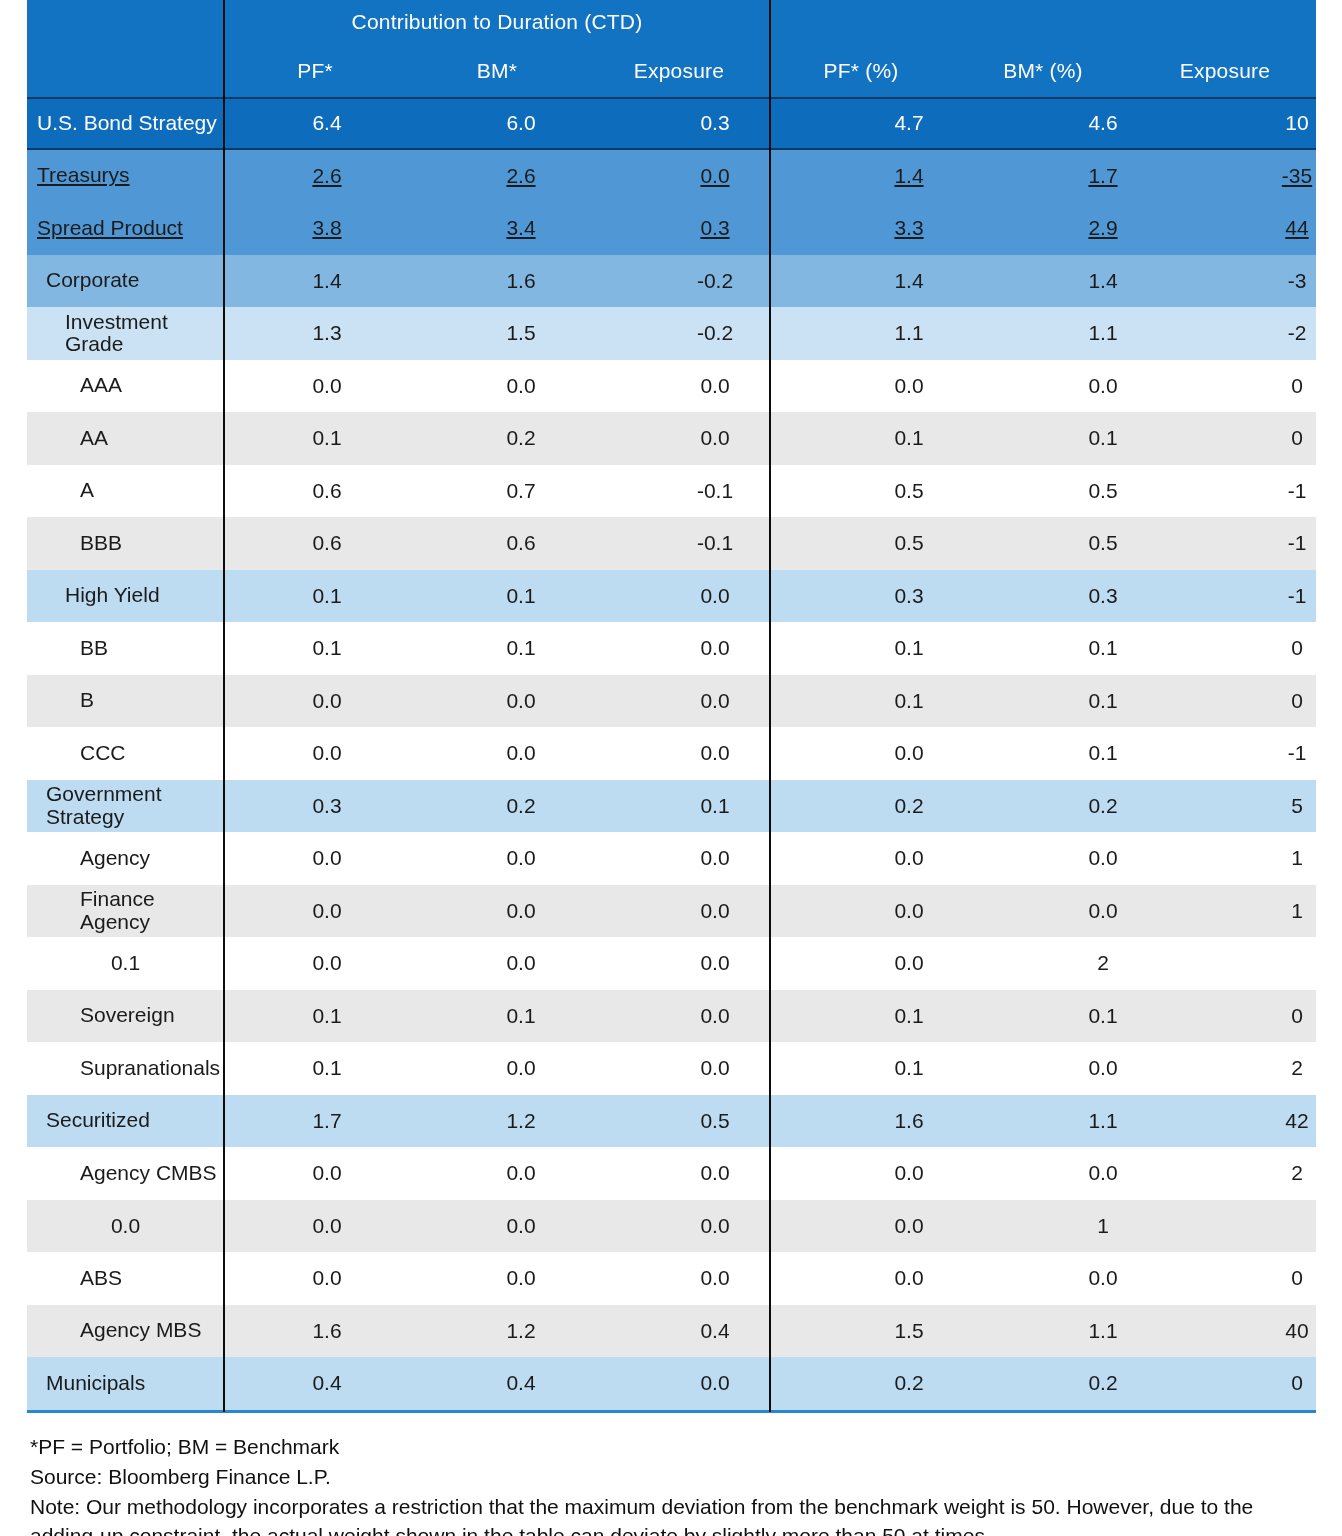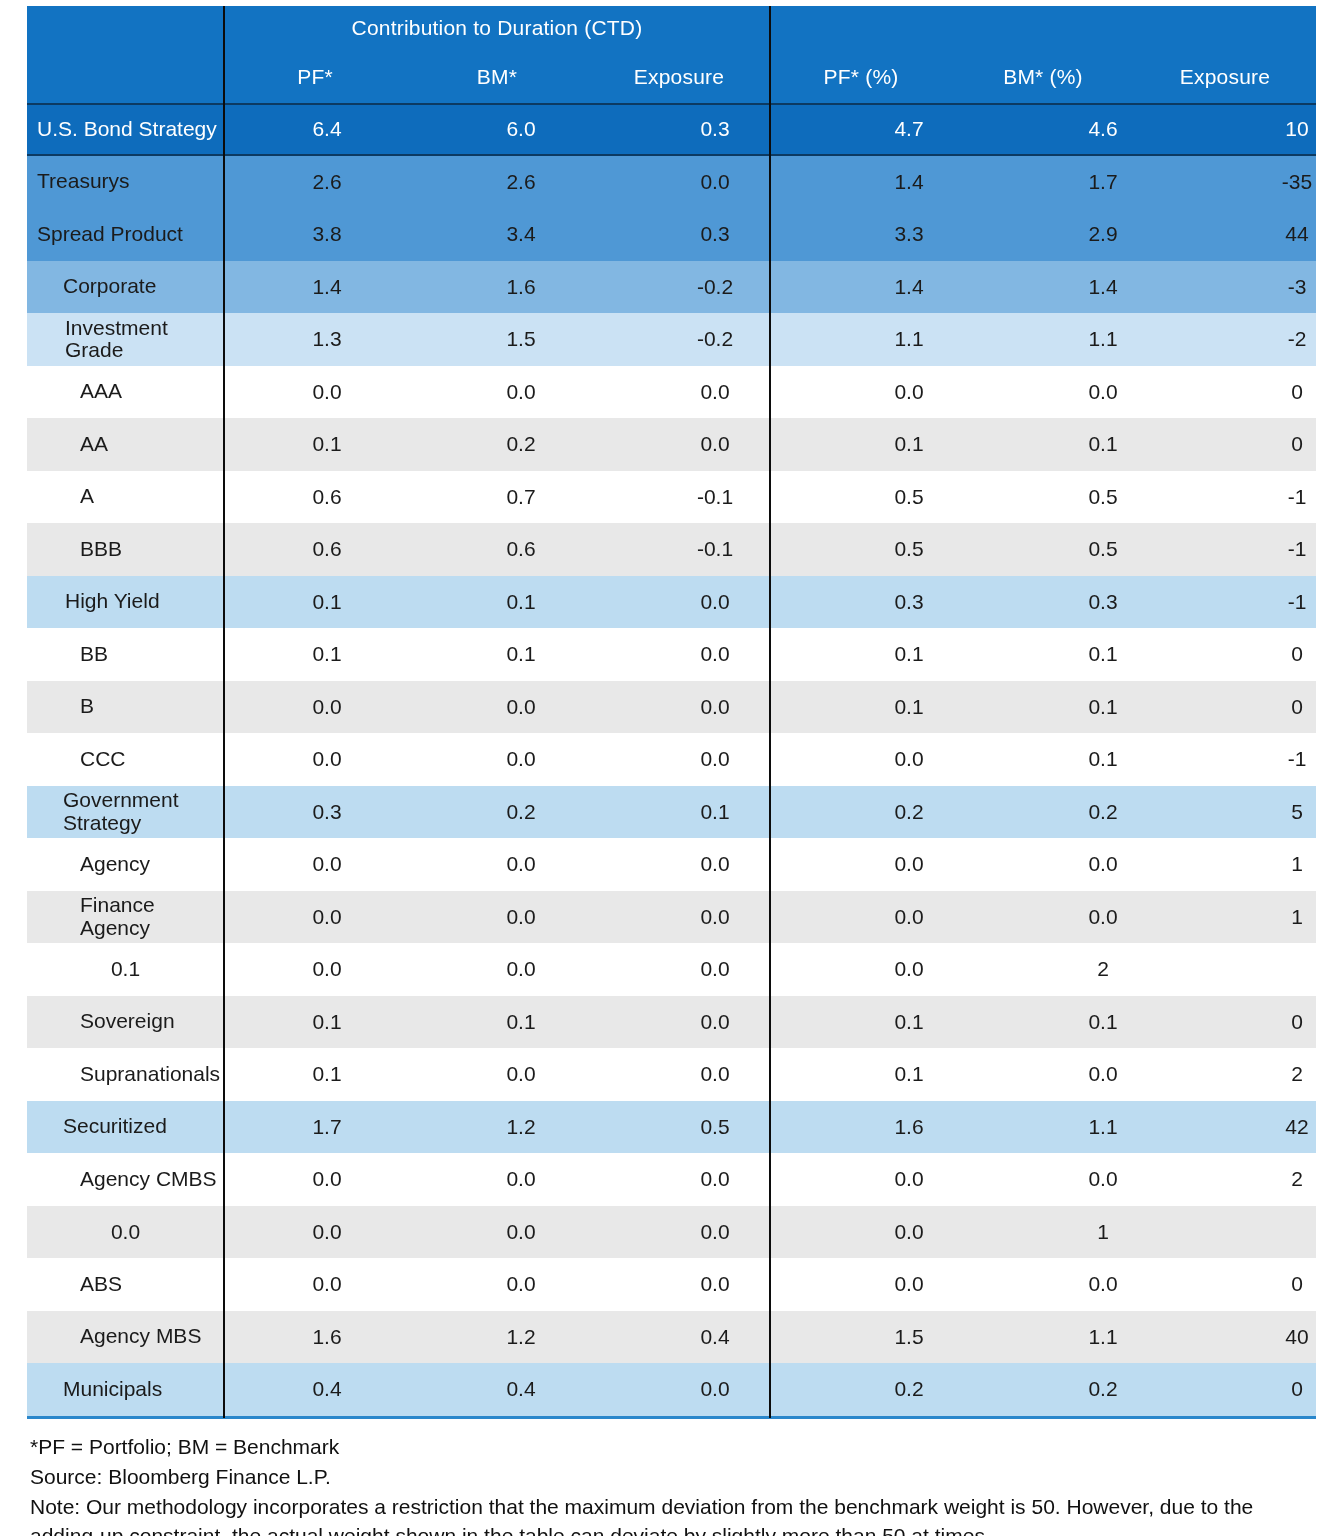--- a/index.html
+++ b/index.html
@@ -19,21 +19,21 @@
   html,body{background:#ffffff;}
   body{
     width:1342px;height:1536px;
     font-family:"Liberation Sans", sans-serif;
     color:var(--text-dark);
     position:relative;
     overflow:hidden;
   }
   .table-wrap{
     position:absolute;
-    left:27px; top:6px;
+    left:27px; top:0;
     width:1289px;
   }
   .thead{
     background:var(--header-blue);
     color:#ffffff;
   }
   .hrow1{
     display:grid;
     grid-template-columns:197px 546px 546px;
     height:44px;
@@ -65,28 +65,28 @@
   .cell.label{
     line-height:1.08;
     padding-right:6px;
   }
   .style-dark{
     background:var(--dark-row);
     color:#ffffff;
     border-top:2px solid var(--navy-line);
     border-bottom:2px solid var(--navy-line);
   }
-  .style-medium{background:var(--medium-blue);}
+  .style-medium{background:var(--medium-blue);text-decoration:underline;}
   .style-submedium{background:var(--corporate-blue);}
   .style-lightblue{background:var(--light-blue);}
   .style-lightblue2{background:var(--ig-blue);}
   .style-white{background:#ffffff;}
   .style-gray{background:var(--gray-row);}
   .level-0 .label{padding-left:10px;}
-  .level-1 .label{padding-left:36px;}
+  .level-1 .label{padding-left:19px;}
   .level-2 .label{padding-left:38px;}
   .level-3 .label{padding-left:53px;}
   .vline{
     position:absolute;
     top:0; bottom:1px;
     width:2px;
     background:var(--black-line);
   }
   .vline-1{left:196px;}
   .vline-2{left:742px;}

